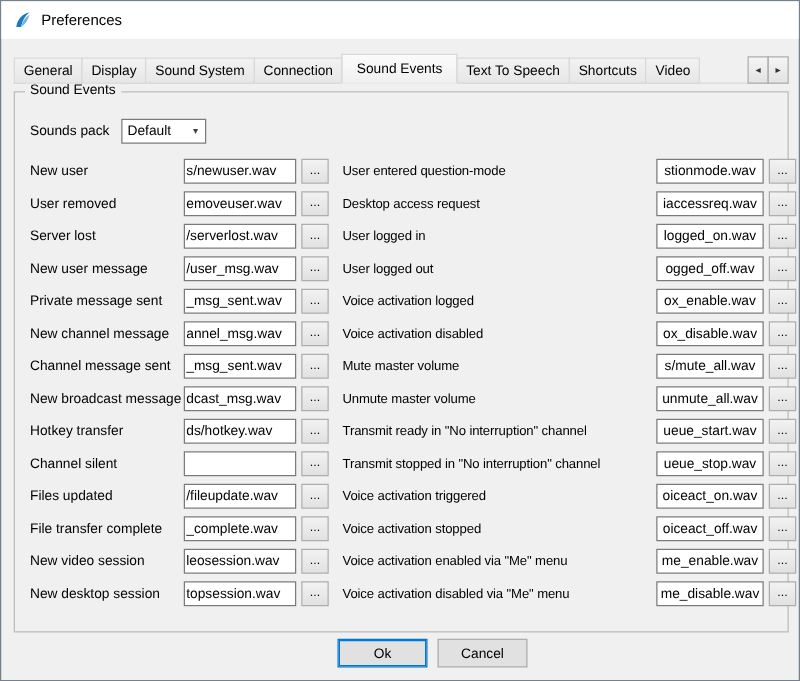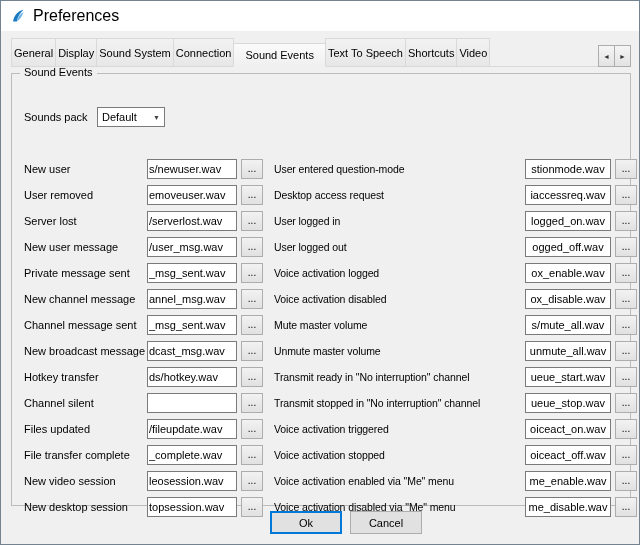--- a/index.html
+++ b/index.html
@@ -5,50 +5,50 @@
   * { box-sizing: border-box; margin: 0; padding: 0; }
   html, body { width: 640px; height: 545px; }
   body { font-family: "Liberation Sans", sans-serif; background: #ffffff; }
 
   .window { position: relative; width: 640px; height: 545px; background: #f0f0f0;
             border: 1px solid #74828f; overflow: hidden; }
 
   .titlebar { height: 30px; background: #ffffff; display: flex; align-items: center;
               padding-left: 9px; }
   .app-icon { width: 16px; height: 16px; margin-right: 7px; flex: none; }
-  .title-text { font-size: 16px; color: #000; }
+  .title-text { font-size: 12px; color: #000; }
 
   .tab-strip { position: absolute; top: 42px; left: 10px; width: 620px; height: 24px;
                display: flex; align-items: flex-end; border-bottom: 1px solid #d9d9d9; }
-  .tab { position: relative; height: 29px; margin-bottom: -1px; padding: 0 2px;
+  .tab { position: relative; height: 21px; margin-bottom: -1px; padding: 0 7px;
          display: flex; align-items: center; font-size: 11px; white-space: nowrap;
          background: linear-gradient(#f2f2f2, #e7e7e7); border: 1px solid #d9d9d9;
          cursor: default; z-index: 1; }
   .tab + .tab { margin-left: -1px; }
   .tab.active { height: 24px; padding: 0 11px; z-index: 2;
                 background: linear-gradient(#fbfbfb, #f0f0f0);
                 border-bottom-color: #f0f0f0; }
   .tab-scrollers { position: absolute; right: 0; bottom: -1px; display: flex; z-index: 4; }
   .tab-scroll-btn { width: 17px; height: 22px; border: 1px solid #adadad;
                     background: linear-gradient(#f5f5f5, #e3e3e3); font-size: 7px;
                     color: #333; display: flex; align-items: center; justify-content: center; }
   .tab-scroll-btn + .tab-scroll-btn { margin-left: -1px; }
 
   .group-box { position: absolute; left: 10px; top: 72px; width: 620px; height: 433px;
                border: 1px solid #bcbcbc; }
   .group-legend { position: absolute; top: -8px; left: 8px; background: #f0f0f0;
                   padding: 0 4px; font-size: 11px; }
 
-  .sounds-pack-row { position: absolute; top: 33px; left: 12px; display: flex; align-items: center; }
+  .sounds-pack-row { position: absolute; top: 21px; left: 12px; display: flex; align-items: center; }
   .sounds-pack-label { font-size: 11px; width: 73px; }
   .combo { width: 68px; height: 20px; background: #fff; border: 1px solid #7a7a7a;
            display: flex; align-items: center; padding: 4px 4px; font-size: 11px; }
   .combo .arrow { margin-left: auto; font-size: 7px; color: #444; }
 
-  .col { position: absolute; top: 50px; margin-top: 32px; }
+  .col { position: absolute; top: 50px; }
   .col-left { left: 12px; }
   .col-right { left: 262px; }
   .event-row { display: flex; align-items: center; height: 26px; }
   .event-label { font-size: 11px; white-space: nowrap; }
   .col-left .event-label { width: 123px; }
   .col-right .event-label { width: 251px; font-size: 10.5px; letter-spacing: -0.1px; }
   .event-input { height: 20px; border: 1px solid #7a7a7a; background: #fff;
                  font-family: inherit; font-size: 11px; padding: 0 1px; }
   .col-left .event-input { width: 90px; }
   .col-right .event-input { width: 86px; text-align: center; }

